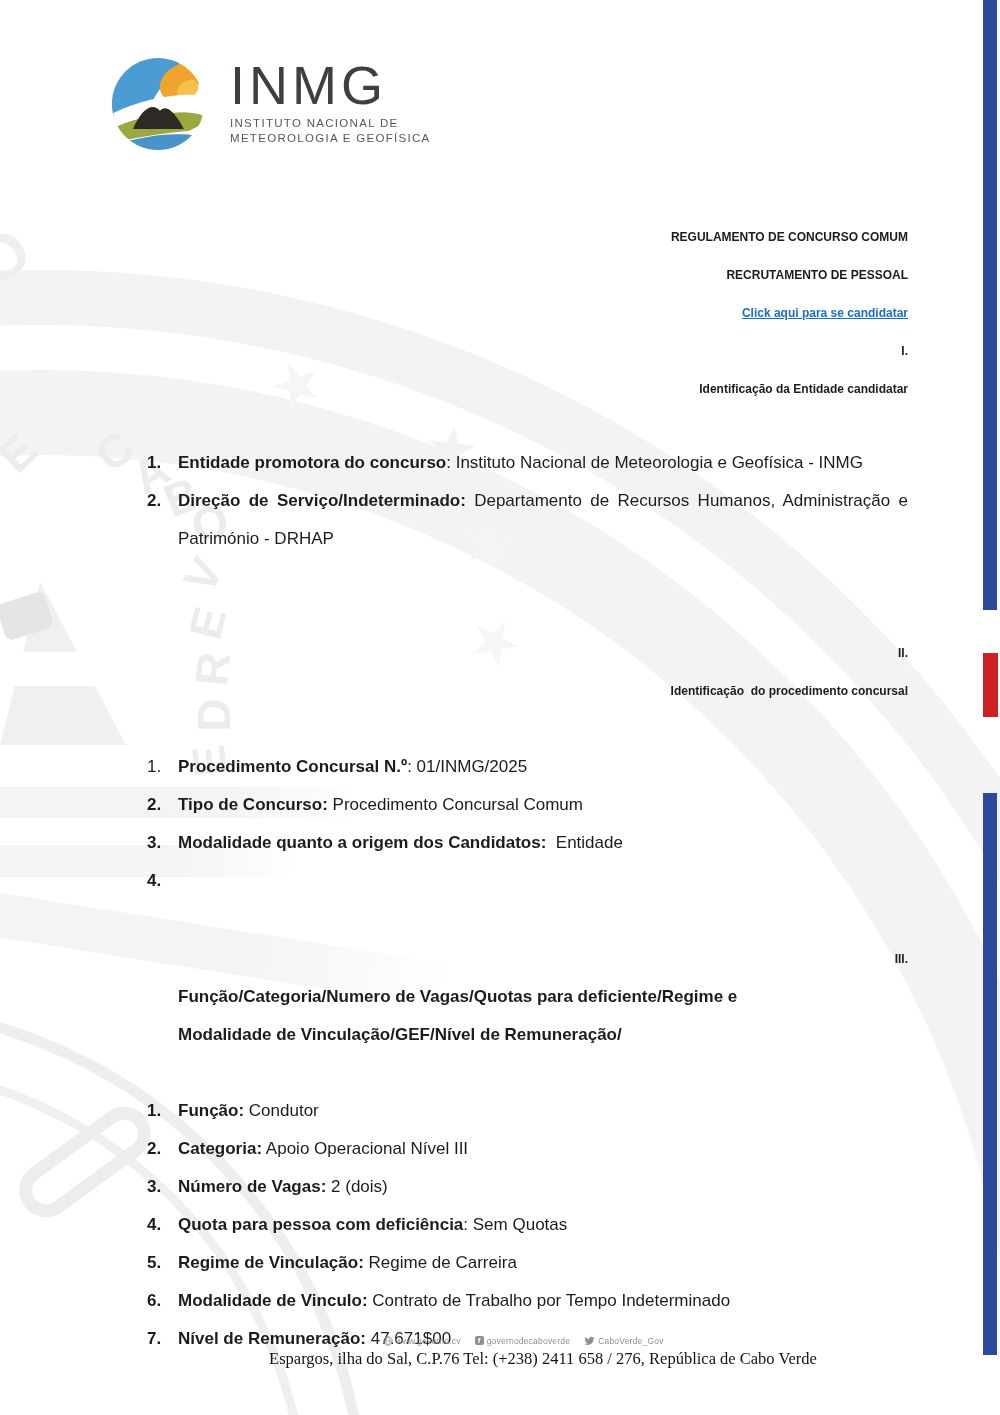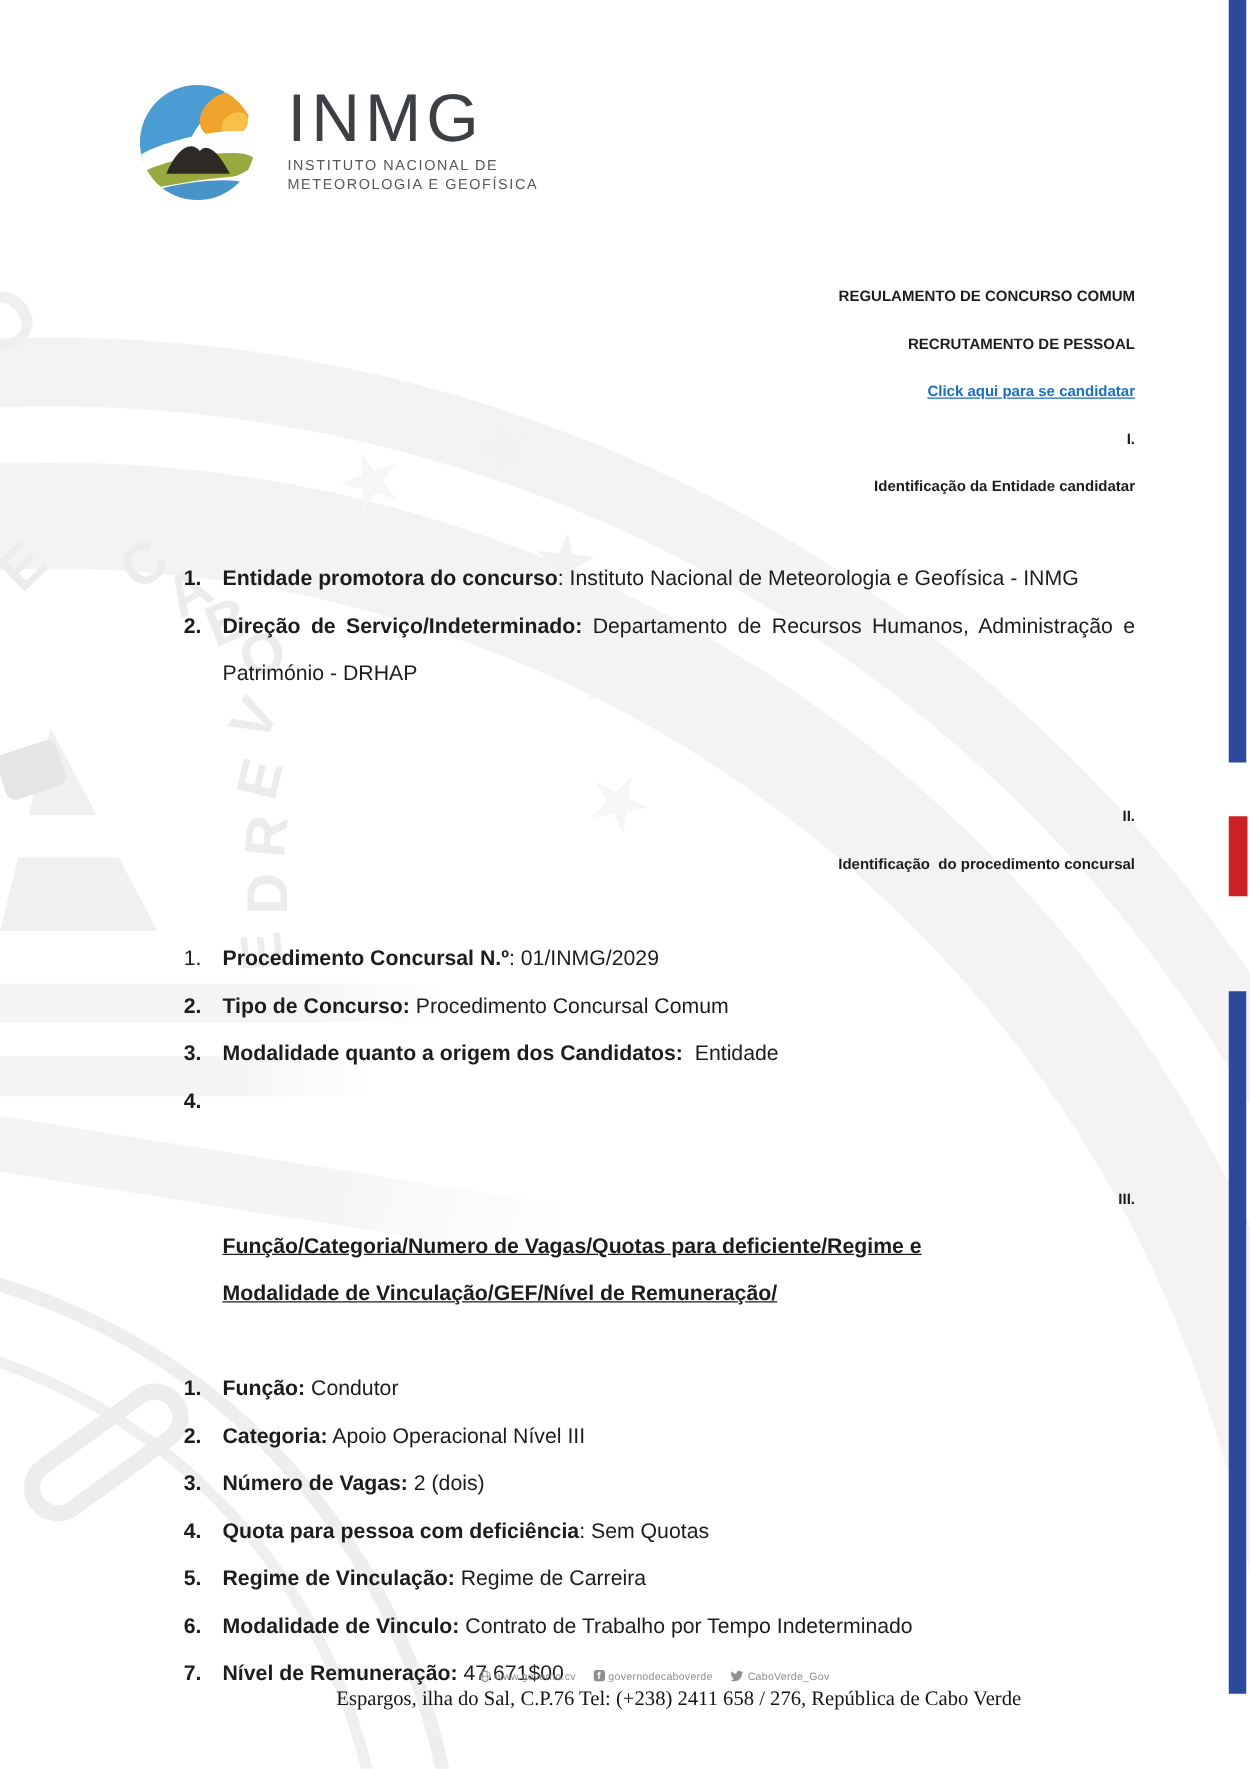--- a/index.html
+++ b/index.html
@@ -11,37 +11,37 @@
   }
   
   .wm { position:absolute; pointer-events:none; }
   .wm-ring { border-radius:50%; }
   .wm-letter {
     position:absolute; font-weight:bold; color:#ececec;
     font-size:46px; line-height:1; pointer-events:none;
   }
   .wm-star { position:absolute; color:#f2f2f2; font-size:60px; line-height:1; pointer-events:none; }
   
-  .logo { position:absolute; left:110px; top:66px; display:flex; }
+  .logo { position:absolute; left:110px; top:56px; display:flex; }
   .logo-mark { width:96px; height:96px; }
   .logo-text { margin-left:24px; }
   .logo-acronym { font-size:54px; line-height:58px; letter-spacing:4px; color:#3c4045; font-weight:400; }
   .logo-sub { font-size:11.5px; letter-spacing:1.3px; color:#54585c; line-height:15px; margin-top:2px; }
   
   .doc-col { position:absolute; left:178px; width:730px; }
   .tline { height:38px; line-height:38px; text-align:right; font-weight:bold; font-size:12px; white-space:pre-wrap; }
   .tline.link-line a { color:#1a6fc4; font-weight:bold; text-decoration:underline; }
   .spacer38 { height:38px; }
   .item { position:relative; font-size:17px; line-height:38px; }
   .item .num { position:absolute; left:-31px; top:0; width:28px; font-weight:bold; }
   .item .num.plain { font-weight:normal; }
   .item .txt b { font-weight:bold; }
   .item.justified .txt { display:block; text-align:justify; text-align-last:left; }
   .item .txt { white-space:pre-wrap; }
-  .hleft { font-weight:bold; font-size:17px; line-height:38px; text-align:left;text-decoration:underline; }
+  .hleft { font-weight:bold; font-size:17px; line-height:38px; text-align:left; }
   
   .bar { position:absolute; }
   
   .footer-icons {
     position:absolute; left:383px; top:1334px; height:13px;
     display:flex; gap:5px;
     font-size:8.5px; color:#8f8f8f; letter-spacing:0.2px;
   }
   .footer-icons .grp { display:flex; align-items:center; gap:3px; margin-right:9px; }
   .fb-box {
@@ -142,21 +142,21 @@
       <span class="txt"><b>Direção de Serviço/Indeterminado:</b><span> Departamento de Recursos Humanos, Administração e Património - DRHAP</span></span>
     </div>
   </div>
 
   <div class="doc-col" style="top:634px;">
     <div class="tline">II.</div>
     <div class="tline">Identificação  do procedimento concursal</div>
     <div class="spacer38"></div>
     <div class="item">
       <span class="num plain">1.</span>
-      <span class="txt"><b>Procedimento Concursal N.º</b><span>: 01/INMG/2029</span></span>
+      <span class="txt"><b>Procedimento Concursal N.º</b><span>: 01/INMG/2025</span></span>
     </div>
     <div class="item">
       <span class="num">2.</span>
       <span class="txt"><b>Tipo de Concurso:</b><span> Procedimento Concursal Comum</span></span>
     </div>
     <div class="item">
       <span class="num">3.</span>
       <span class="txt"><b>Modalidade quanto a origem dos Candidatos:</b><span>  Entidade</span></span>
     </div>
     <div class="item">

